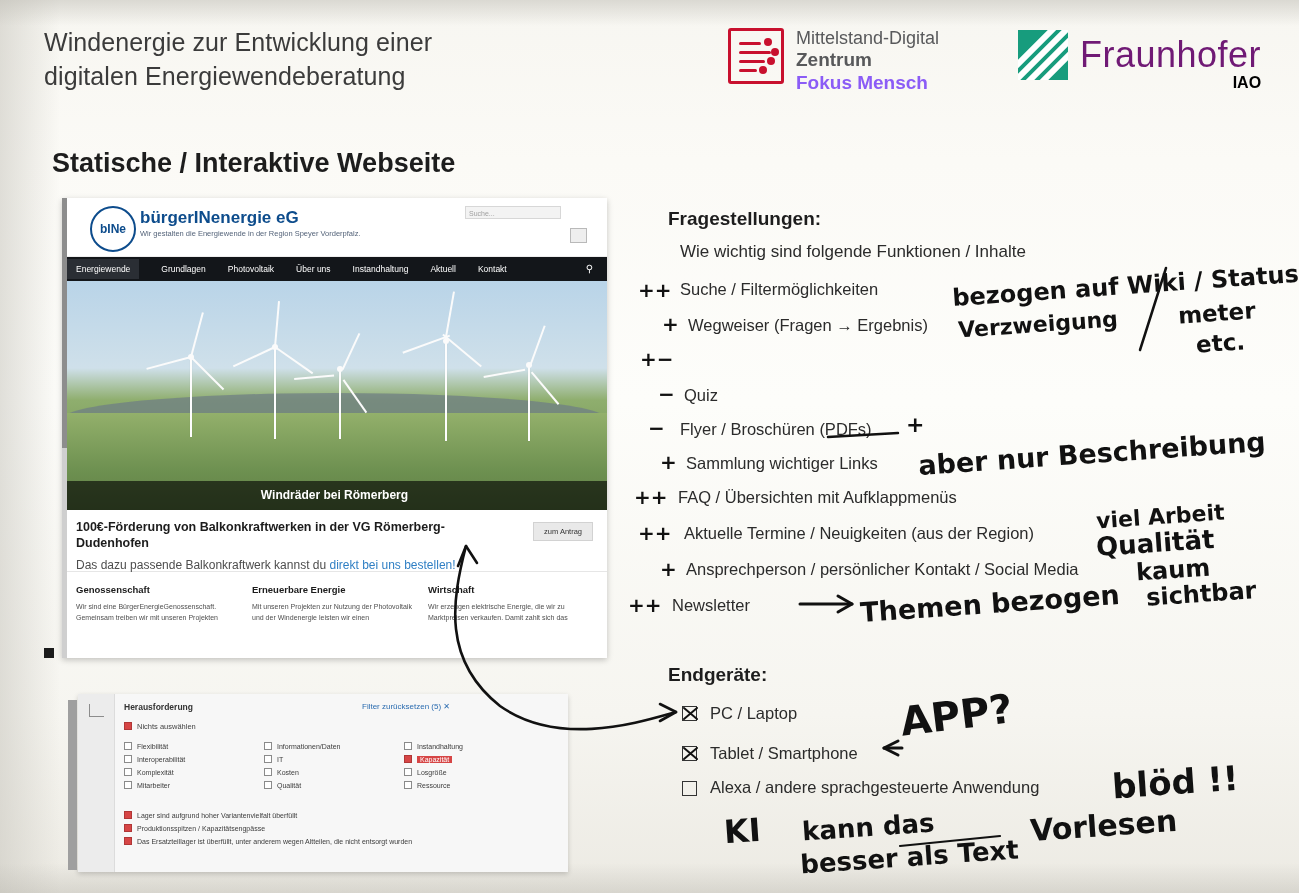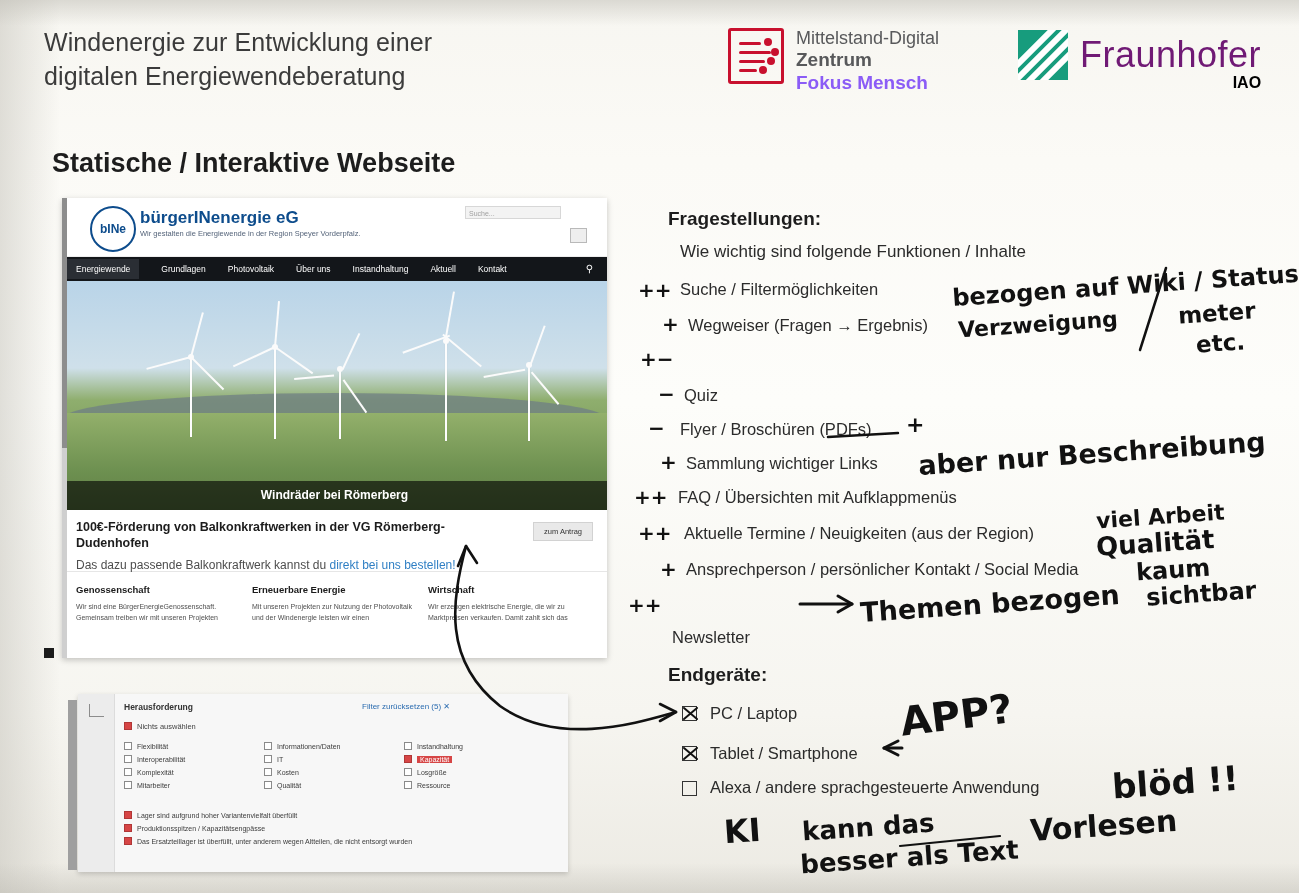--- a/index.html
+++ b/index.html
@@ -598,21 +598,21 @@
   <div class="q-intro">Wie wichtig sind folgende Funktionen / Inhalte</div>
 
   <div class="q-item" style="left:680px; top:280px;">Suche / Filtermöglichkeiten</div>
   <div class="q-item" style="left:688px; top:316px;">Wegweiser (Fragen → Ergebnis)</div>
   <div class="q-item" style="left:684px; top:386px;">Quiz</div>
   <div class="q-item" style="left:680px; top:420px;">Flyer / Broschüren (PDFs)</div>
   <div class="q-item" style="left:686px; top:454px;">Sammlung wichtiger Links</div>
   <div class="q-item" style="left:678px; top:488px;">FAQ / Übersichten mit Aufklappmenüs</div>
   <div class="q-item" style="left:684px; top:524px;">Aktuelle Termine / Neuigkeiten (aus der Region)</div>
   <div class="q-item" style="left:686px; top:560px;">Ansprechperson / persönlicher Kontakt / Social Media</div>
-  <div class="q-item" style="left:672px; top:628px;">Newsletter</div>
+  <div class="q-item" style="left:672px; top:596px;">Newsletter</div>
 
   <div class="plus" style="left:638px; top:278px;">++</div>
   <div class="plus" style="left:662px; top:312px;">+</div>
   <div class="plus" style="left:640px; top:347px;">+−</div>
   <div class="plus" style="left:658px; top:382px;">−</div>
   <div class="plus" style="left:648px; top:416px;">−</div>
   <div class="plus" style="left:660px; top:450px;">+</div>
   <div class="plus" style="left:634px; top:485px;">++</div>
   <div class="plus" style="left:638px; top:521px;">++</div>
   <div class="plus" style="left:660px; top:557px;">+</div>

